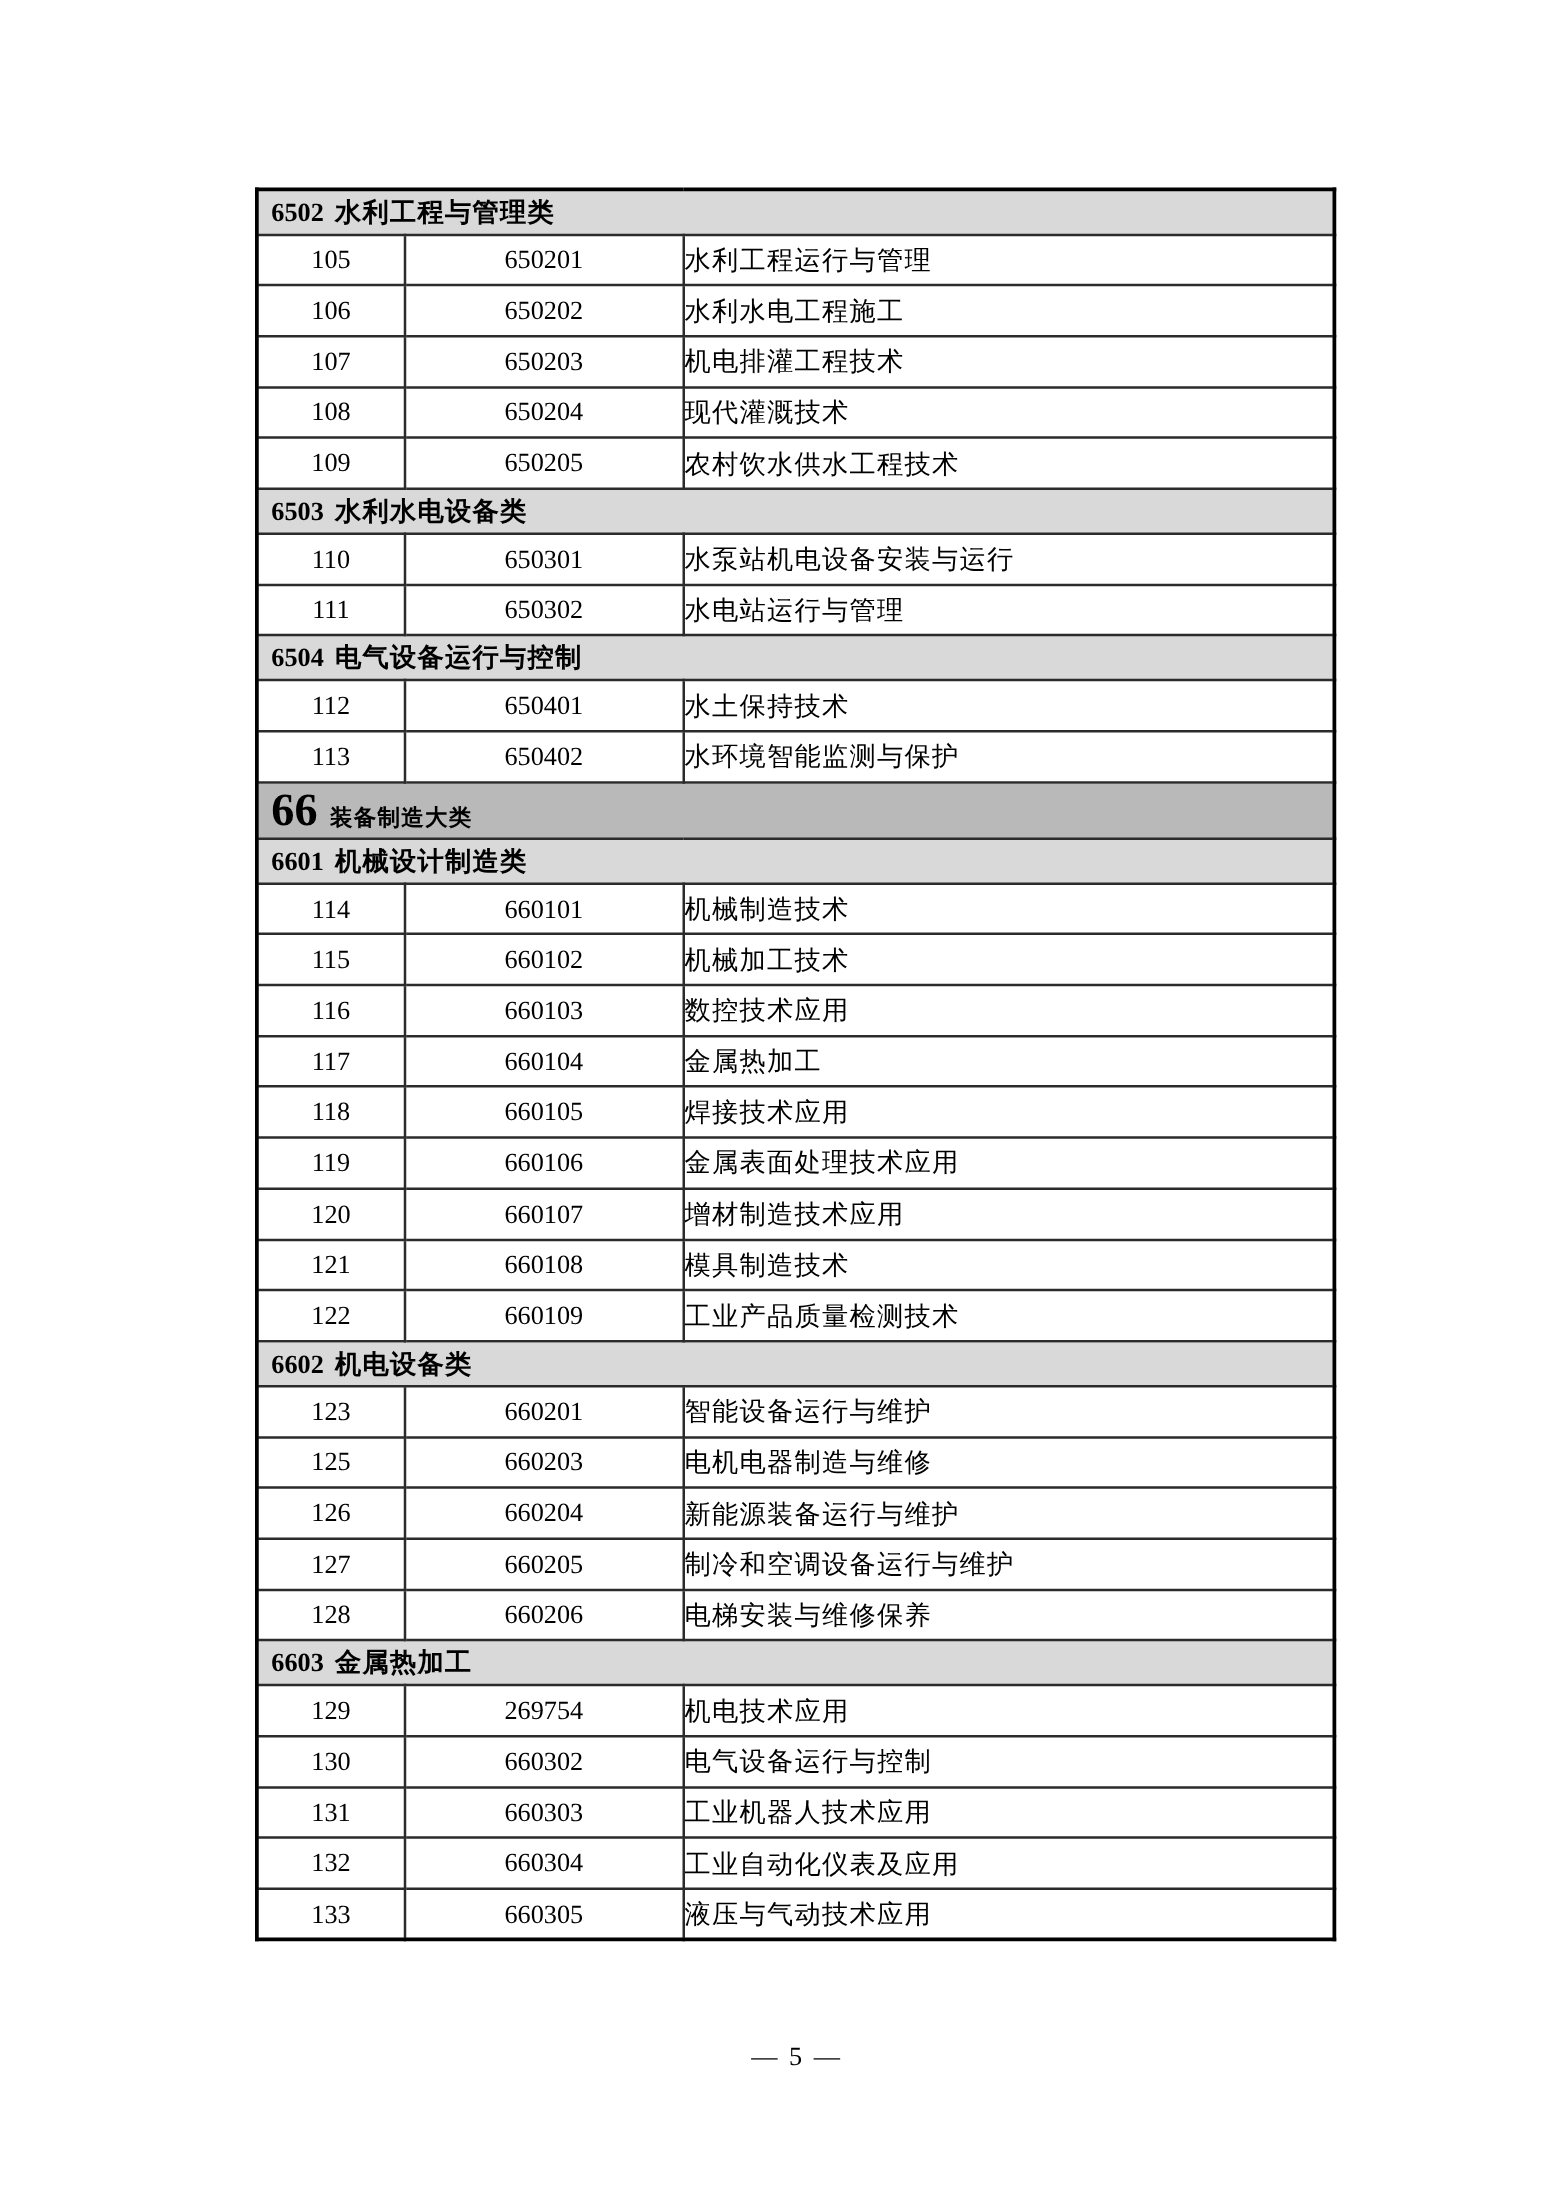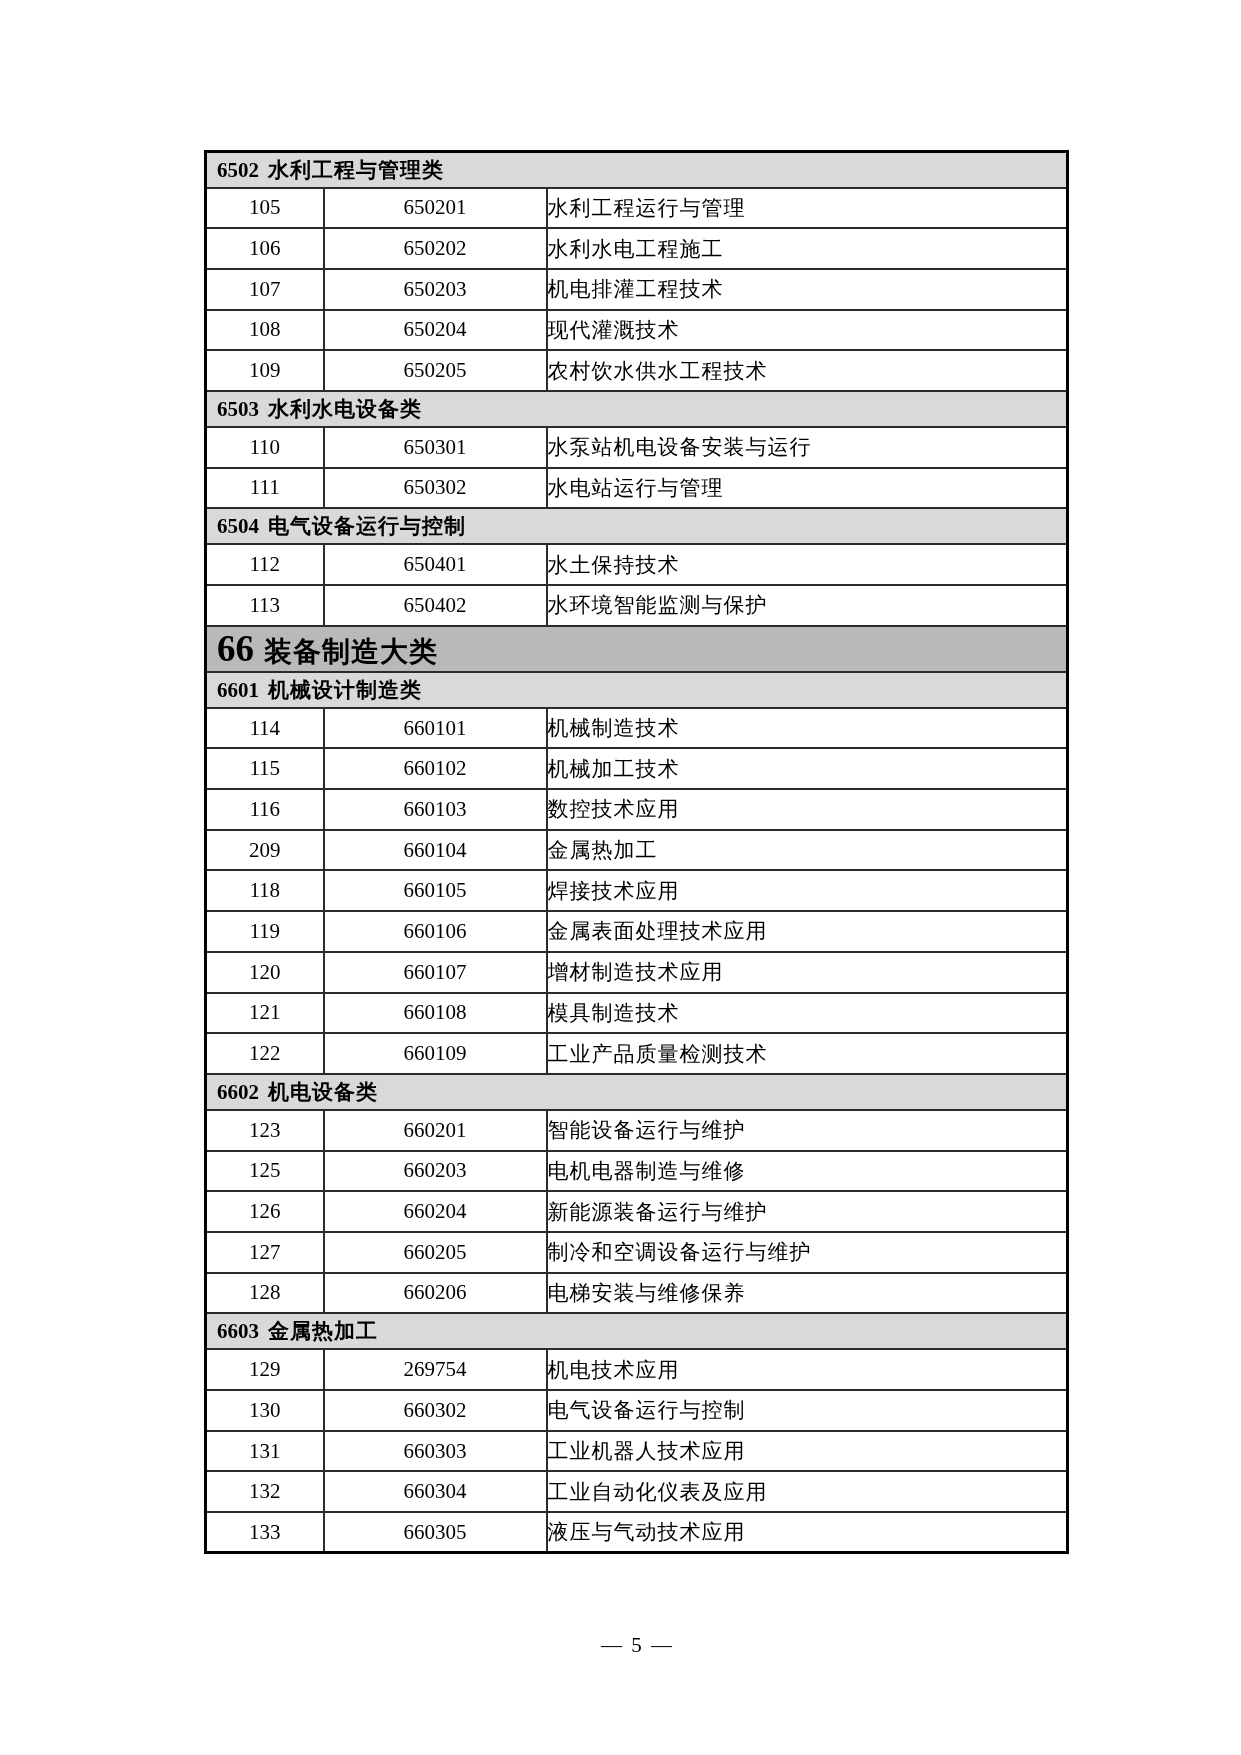--- a/index.html
+++ b/index.html
@@ -75,21 +75,21 @@
     padding-left: 10px;
     text-align: left;
   }
   tr.major .hdr-code {
     font-weight: bold;
     font-size: 37px;
     margin-right: 10px;
   }
   tr.major .hdr-label {
     font-weight: bold;
-    font-size: 28px;
+    font-size: 18px;
     font-family: "Liberation Sans", "DejaVu Sans", sans-serif;
     letter-spacing: 1px;
   }
   .page-footer {
     position: absolute;
     left: 0;
     top: 1633px;
     width: 1241px;
     text-align: center;
     font-size: 21px;
@@ -177,21 +177,21 @@
           <td class="col-no">115</td>
           <td class="col-code">660102</td>
           <td class="col-name">机械加工技术</td>
         </tr>
         <tr class="entry">
           <td class="col-no">116</td>
           <td class="col-code">660103</td>
           <td class="col-name">数控技术应用</td>
         </tr>
         <tr class="entry">
-          <td class="col-no">209</td>
+          <td class="col-no">117</td>
           <td class="col-code">660104</td>
           <td class="col-name">金属热加工</td>
         </tr>
         <tr class="entry">
           <td class="col-no">118</td>
           <td class="col-code">660105</td>
           <td class="col-name">焊接技术应用</td>
         </tr>
         <tr class="entry">
           <td class="col-no">119</td>

